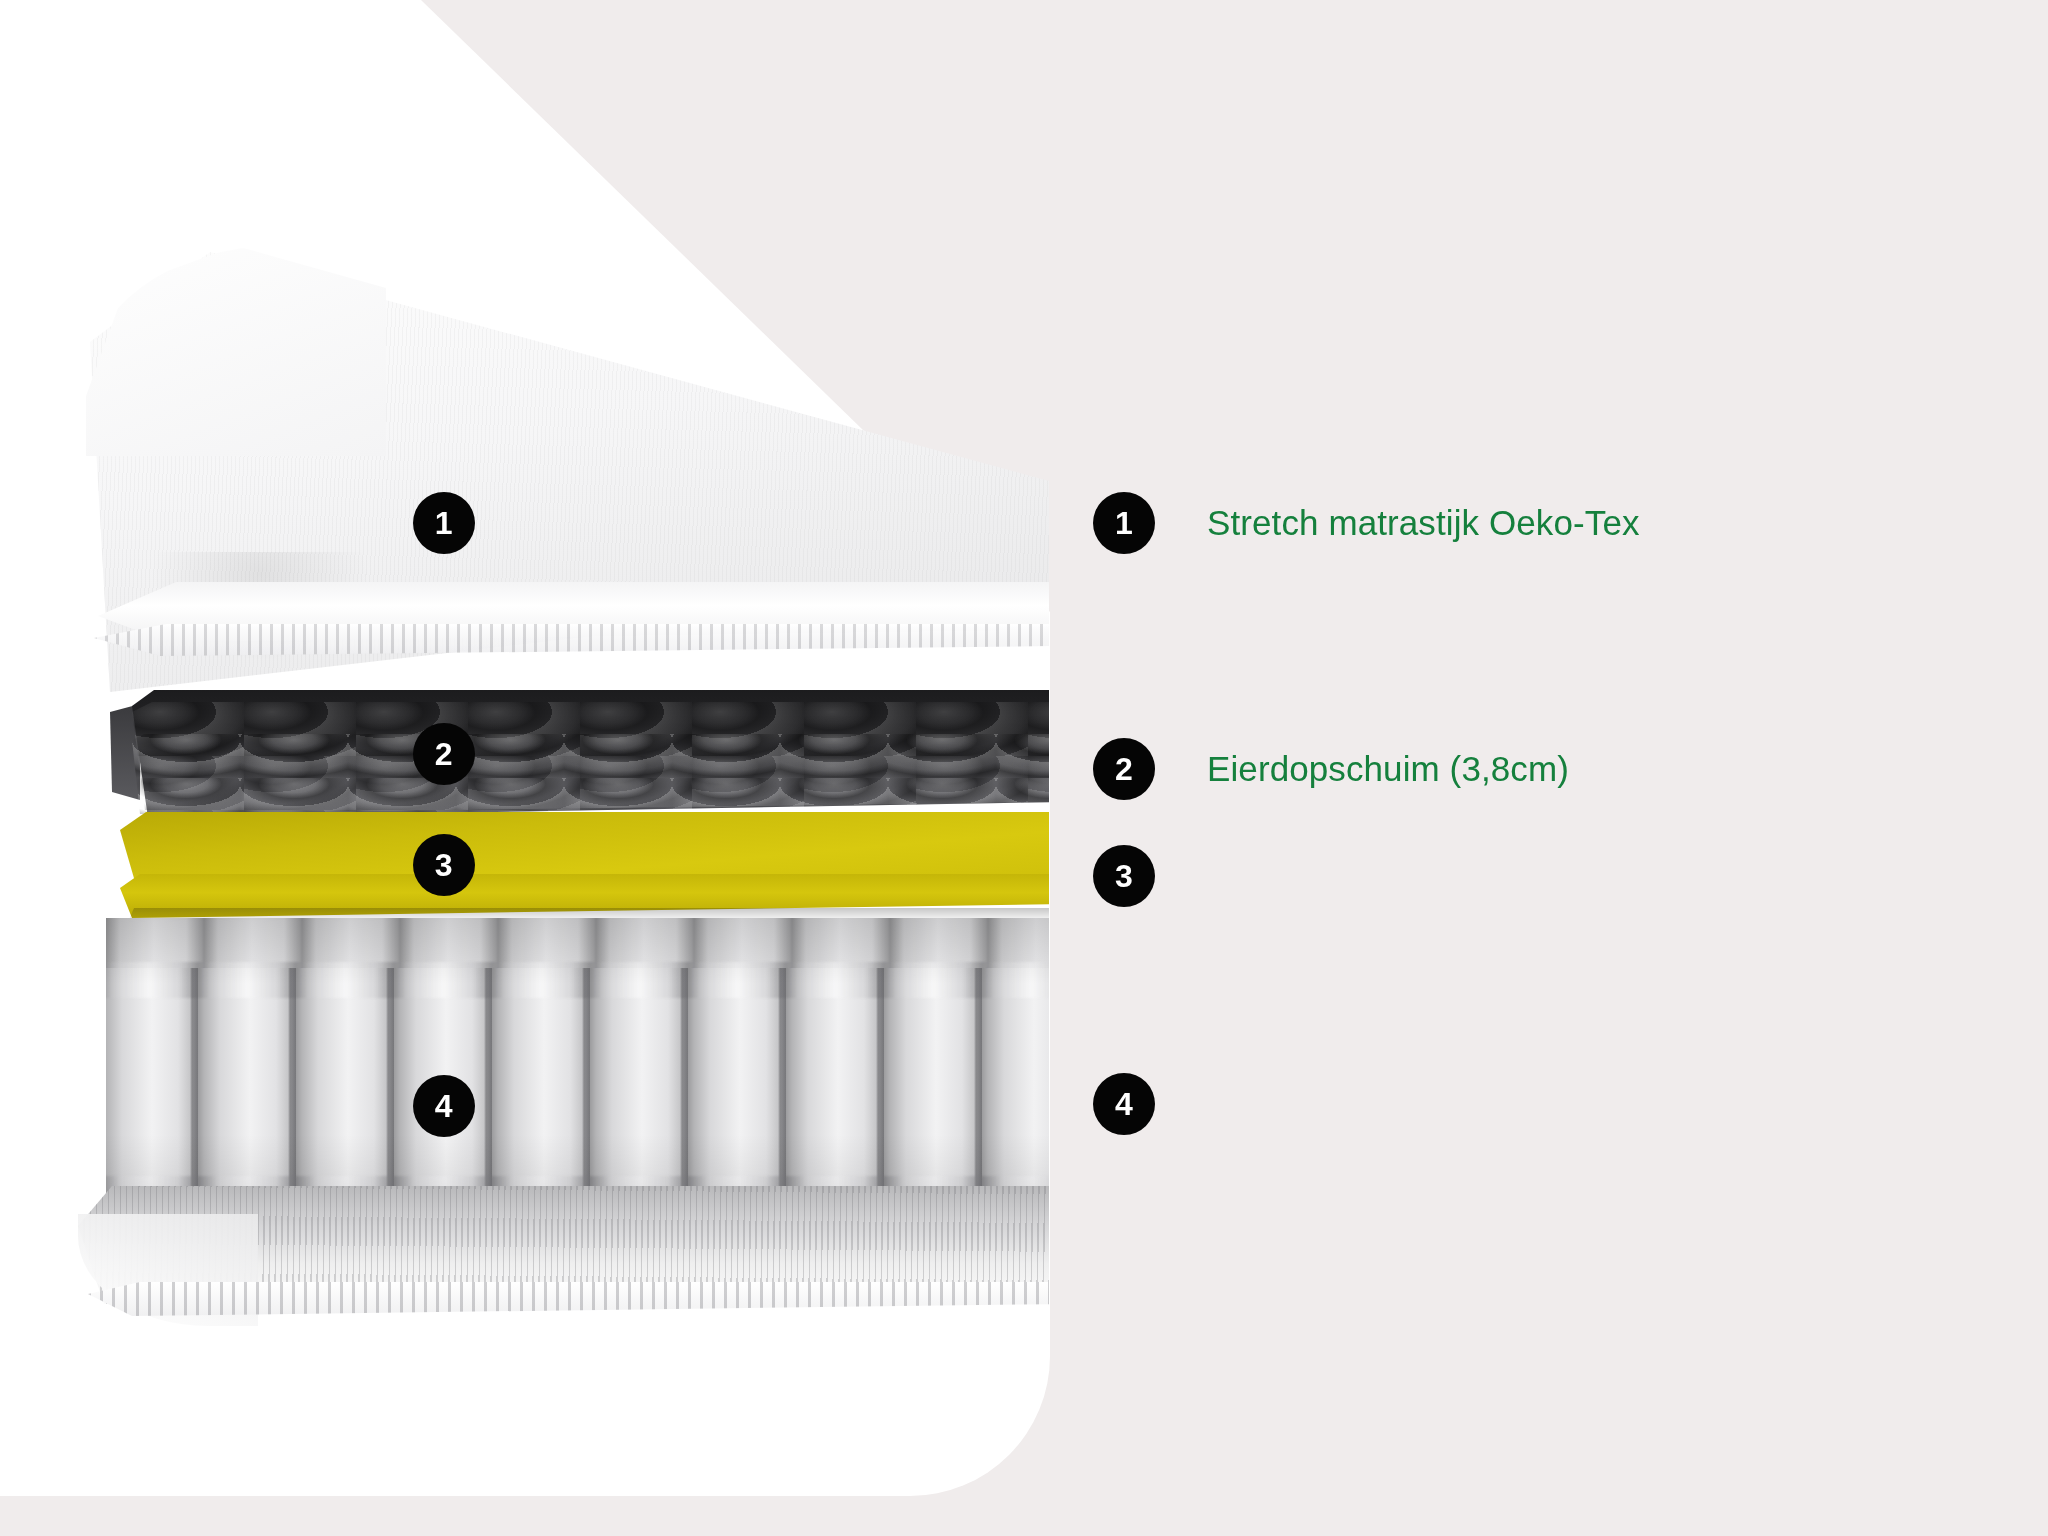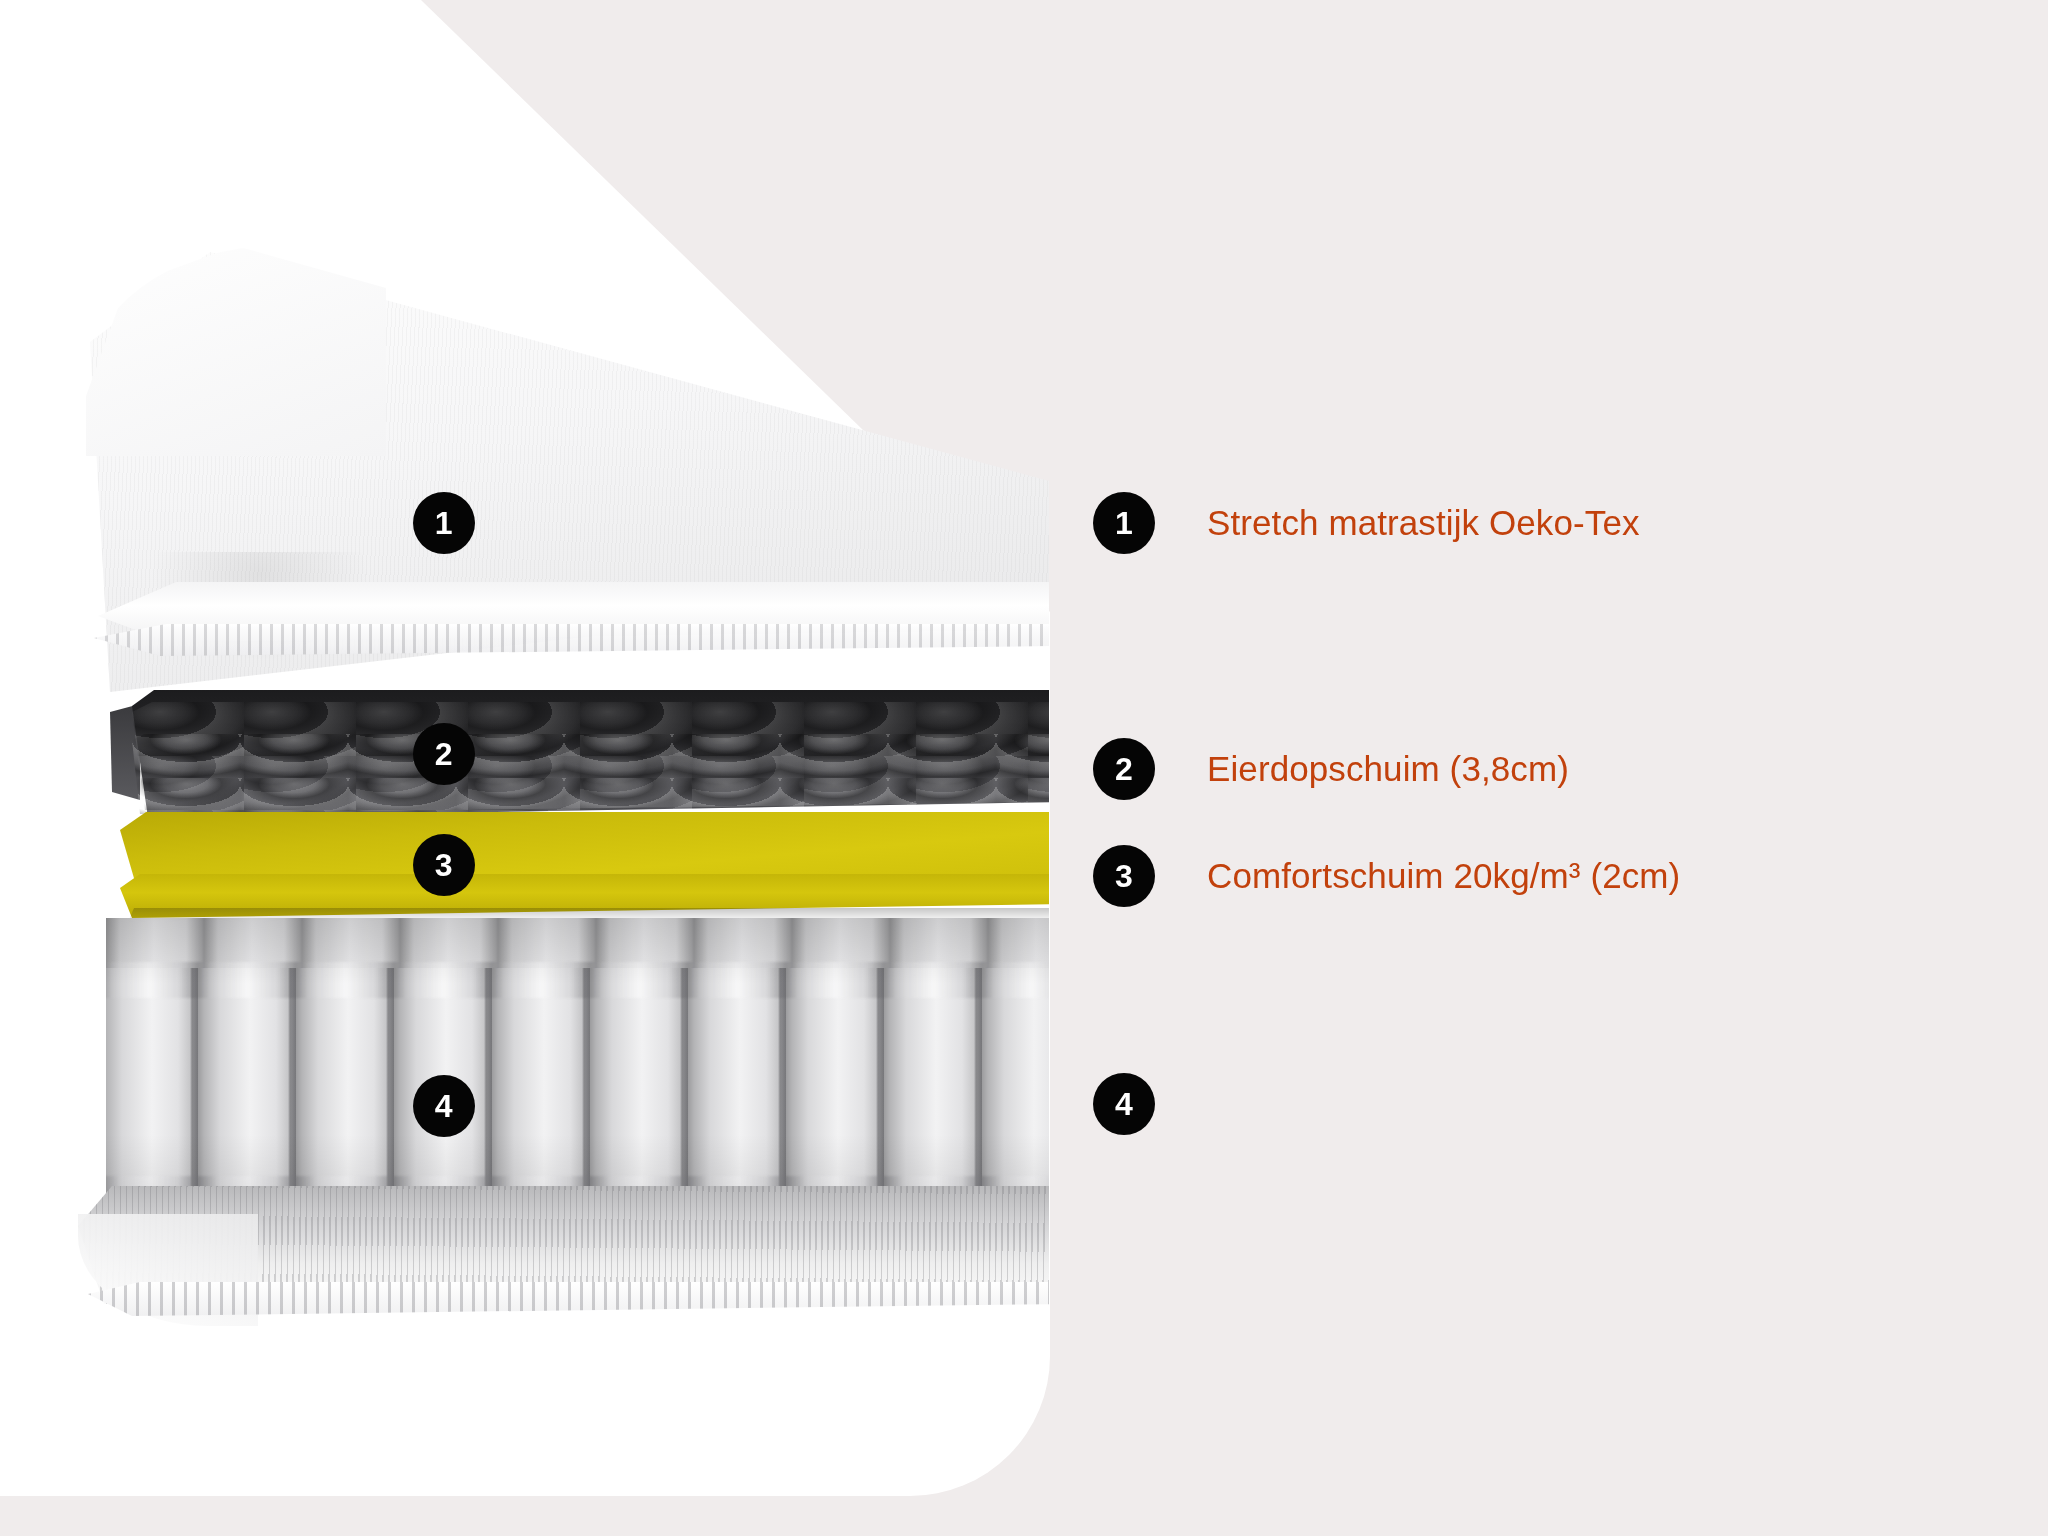--- a/index.html
+++ b/index.html
@@ -308,21 +308,21 @@
     color: #ffffff;
     display: flex;
     align-items: center;
     justify-content: center;
     font-size: 32px;
     font-weight: 700;
     line-height: 1;
   }
   .legend-label {
     font-size: 35px;
-    color: #c2410c;
+    color: #15803d;
     font-weight: 400;
     white-space: nowrap;
     letter-spacing: 0.1px;
   }
 </style>
 </head>
 <body>
 
 <div class="stage">
 
@@ -380,21 +380,20 @@
       <div class="legend-label">Stretch matrastijk Oeko-Tex</div>
     </div>
 
     <div class="legend-row r2">
       <div class="legend-badge">2</div>
       <div class="legend-label">Eierdopschuim (3,8cm)</div>
     </div>
 
     <div class="legend-row r3">
       <div class="legend-badge">3</div>
-      <div class="legend-label">Comfortschuim 20kg/m³ (2cm)</div>
     </div>
 
     <div class="legend-row r4">
       <div class="legend-badge">4</div>
     </div>
 
   </div>
 
 </div>
 

